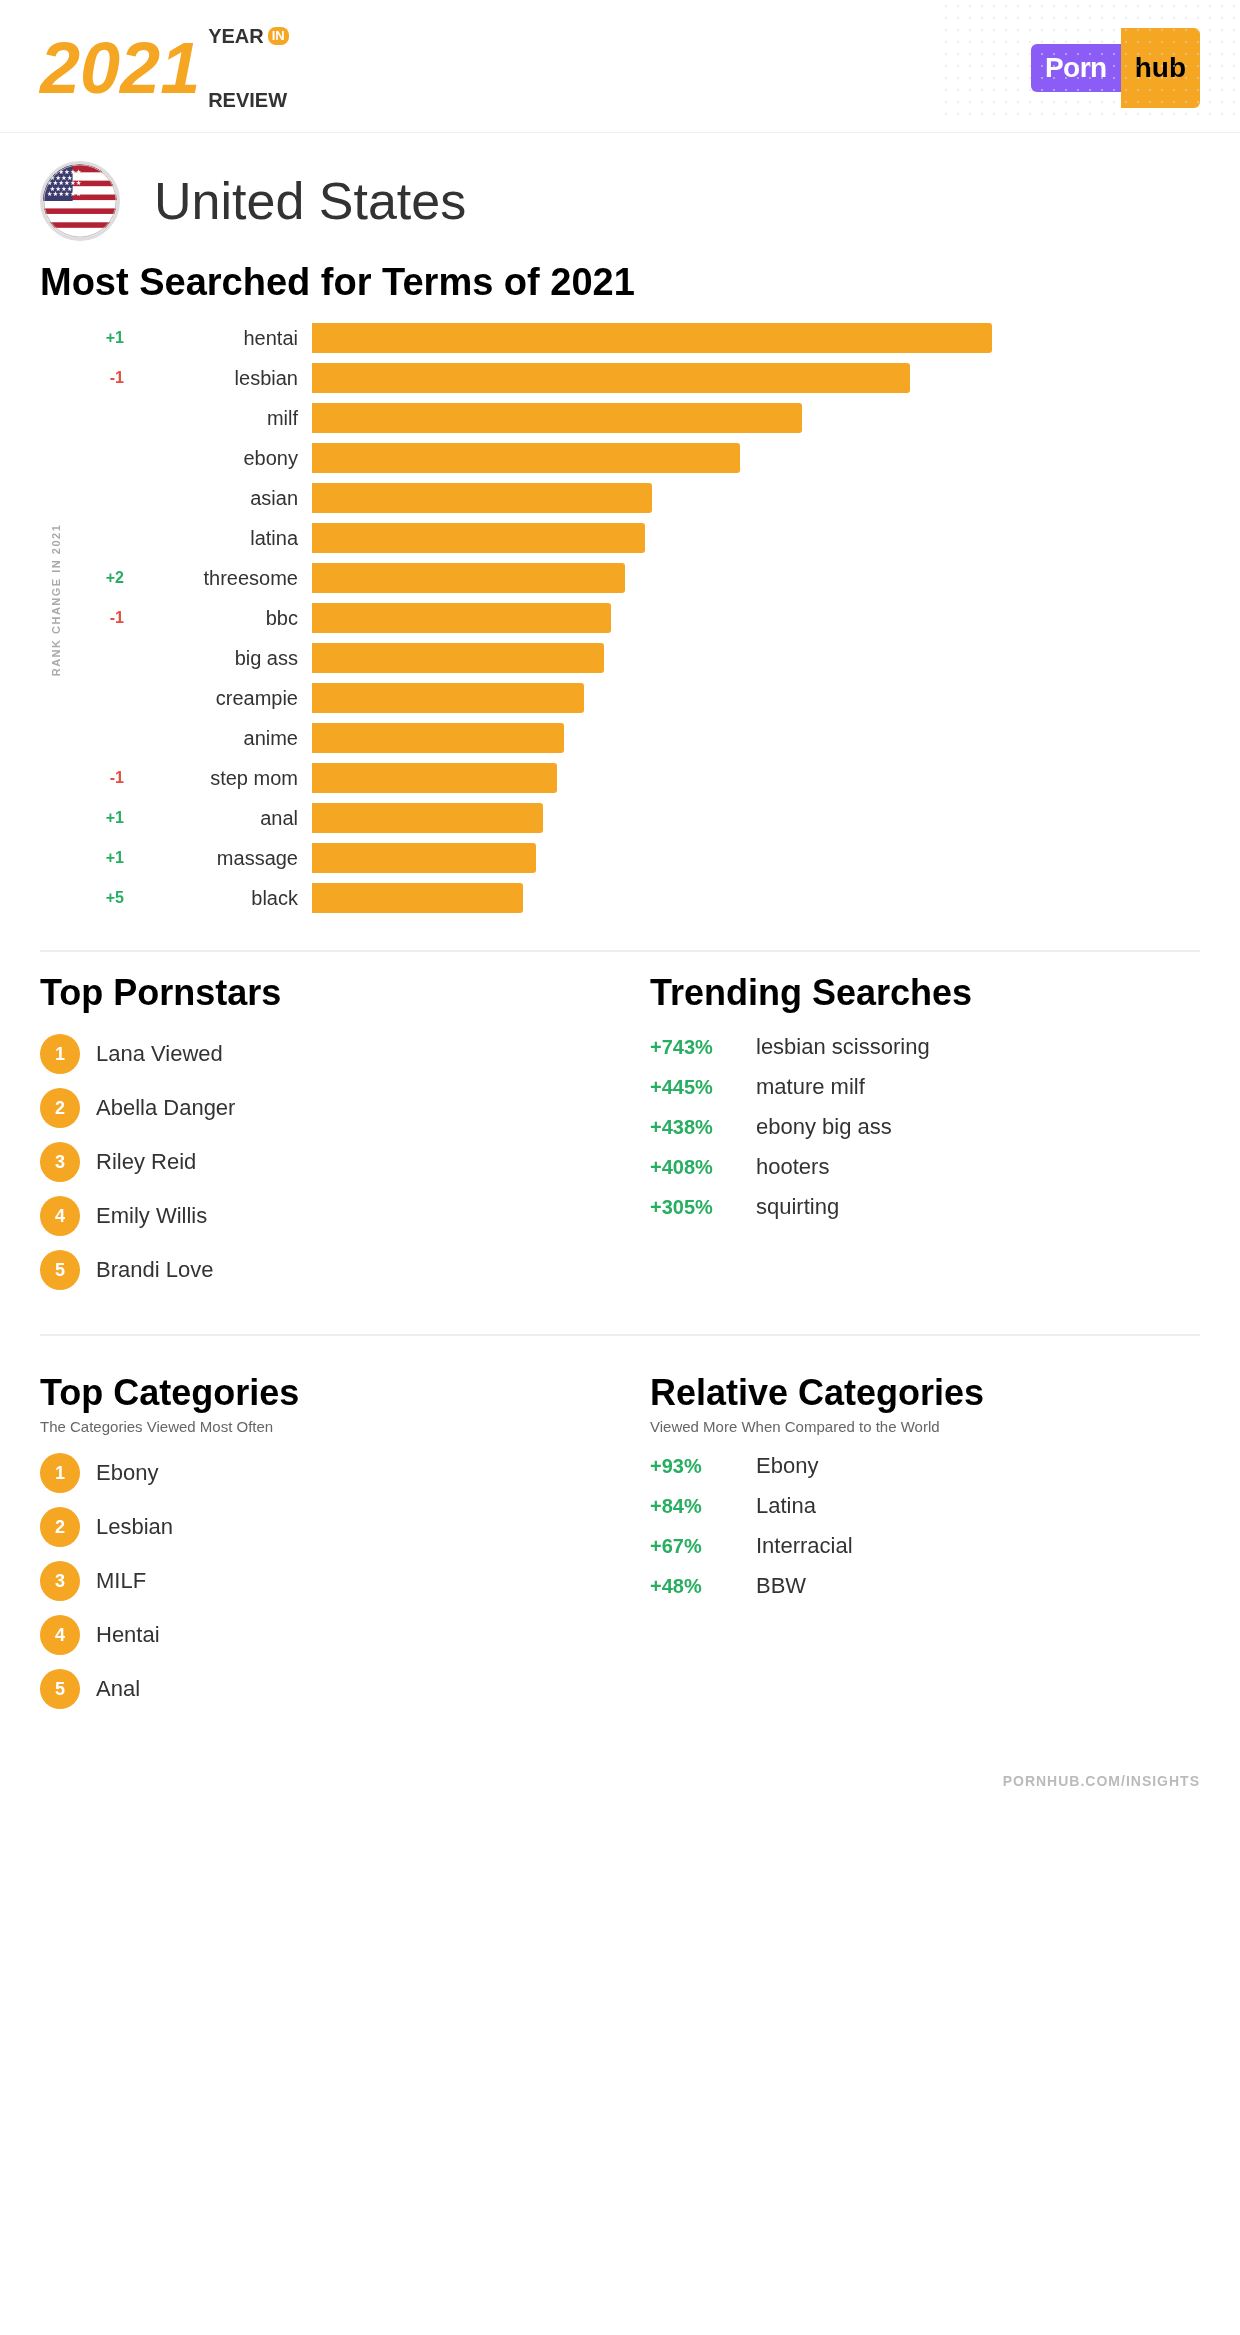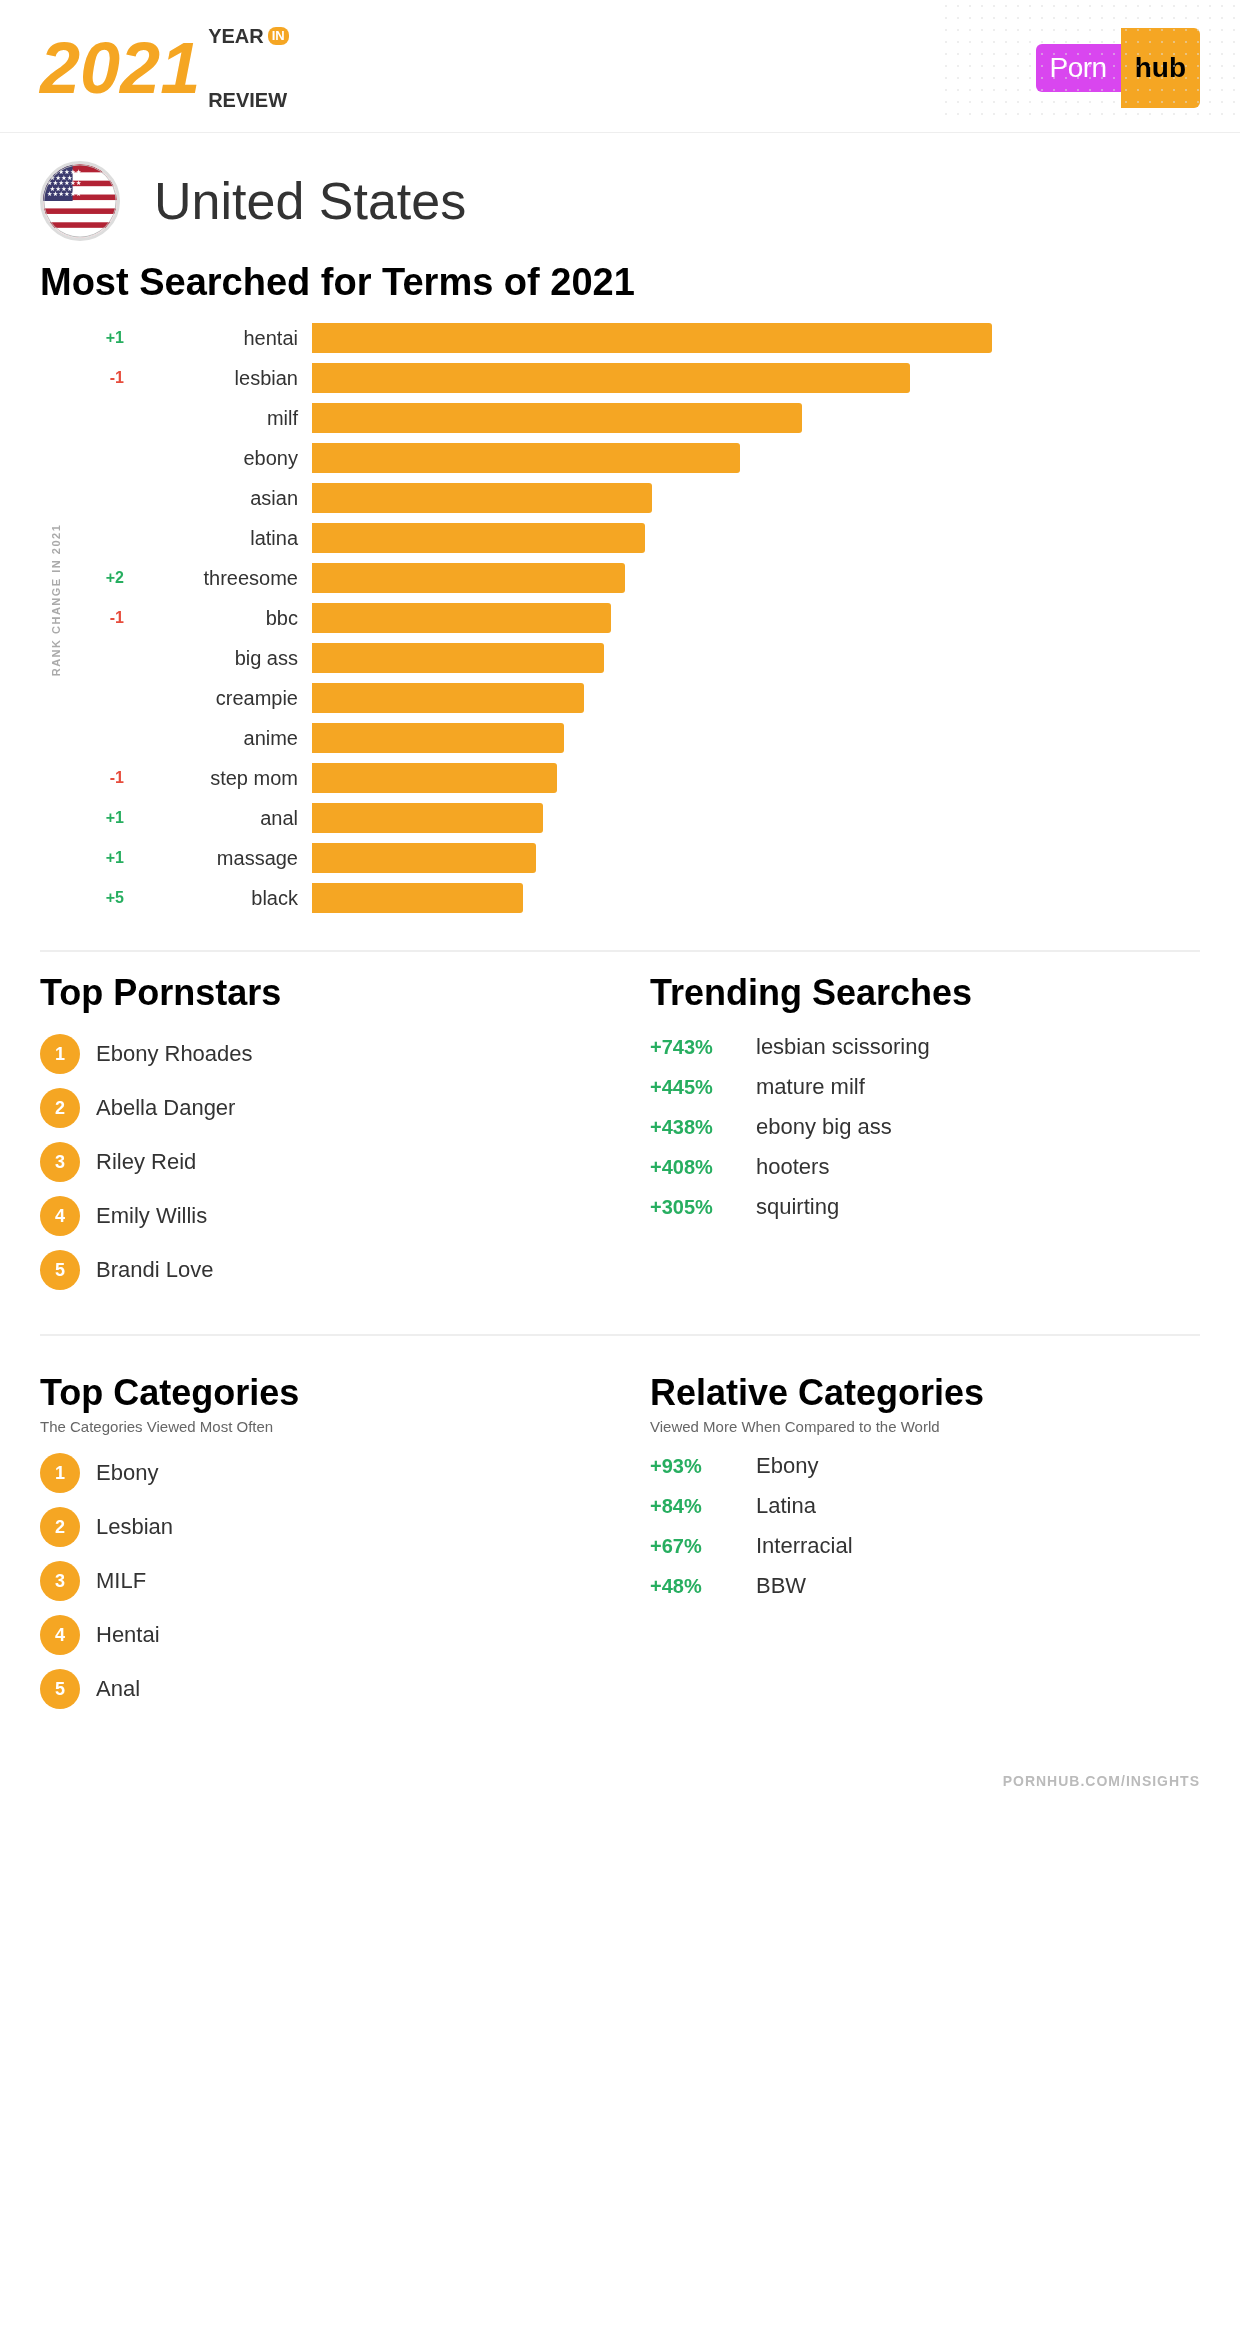--- a/index.html
+++ b/index.html
@@ -52,24 +52,24 @@
       font-weight: 900;
       padding: 1px 4px;
       border-radius: 8px;
     }
     .pornhub-logo {
       display: flex;
       align-items: center;
       gap: 0;
     }
     .ph-black {
-      background: #d946ef;
+      background: #8b5cf6;
       color: #fff;
       font-size: 28px;
-      font-weight: 400;
+      font-weight: 700;
       padding: 8px 14px;
       border-radius: 6px 0 0 6px;
       letter-spacing: -0.5px;
     }
     .ph-orange {
       background: #f5a623;
       color: #000000;
       font-size: 28px;
       font-weight: 700;
       padding: 24px 14px;
@@ -427,21 +427,21 @@
 </div>
 
 <hr class="full-divider">
 
 <div class="bottom-grid">
   <div class="bottom-section">
     <div class="bottom-title">Top Pornstars</div>
     <div id="pornstars-list">
         <div class="pornstar-item">
       <div class="rank-badge">1</div>
-      <div class="pornstar-name">Ebony Rhoades</div>
+      <div class="pornstar-name">Lana Viewed</div>
     </div>
         <div class="pornstar-item">
       <div class="rank-badge">2</div>
       <div class="pornstar-name">Abella Danger</div>
     </div>
         <div class="pornstar-item">
       <div class="rank-badge">3</div>
       <div class="pornstar-name">Riley Reid</div>
     </div>
         <div class="pornstar-item">

